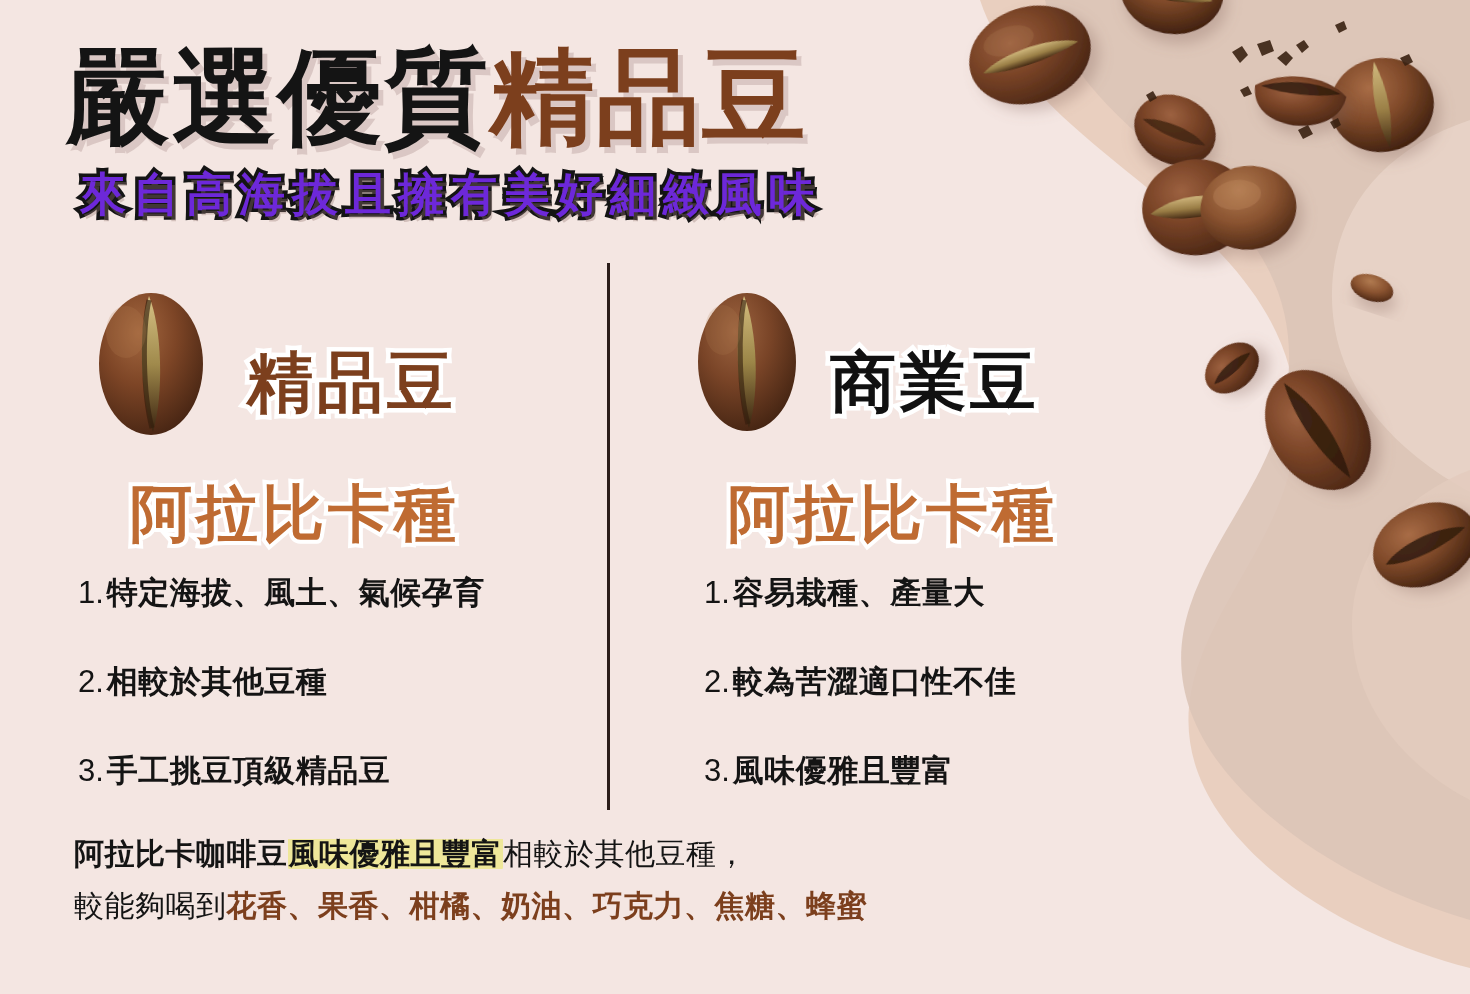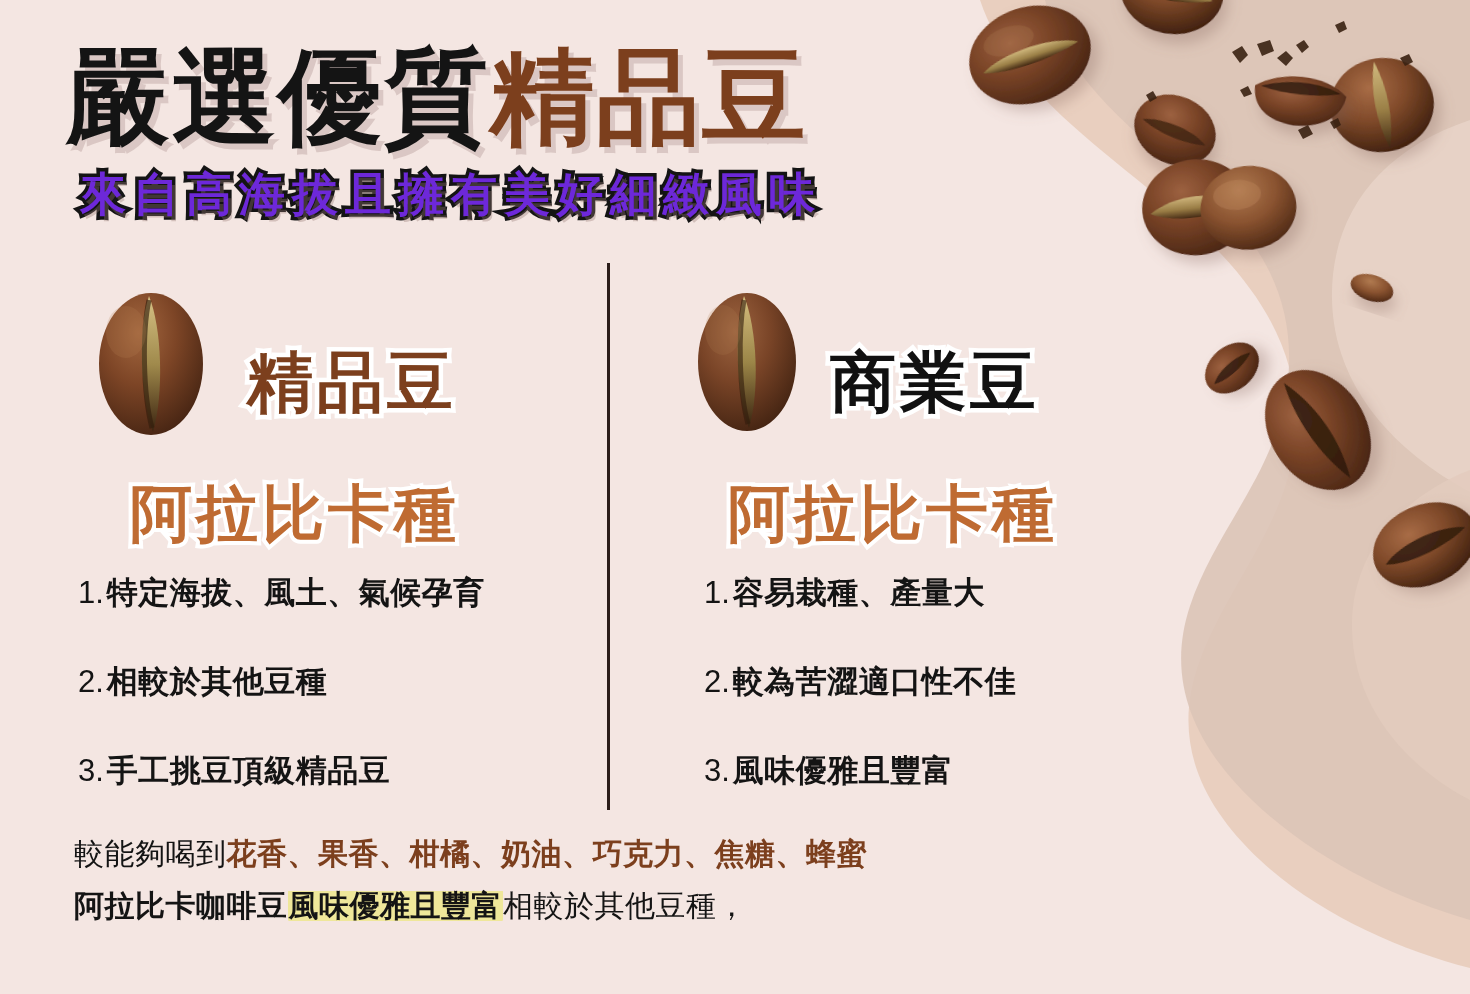--- a/index.html
+++ b/index.html
@@ -399,18 +399,18 @@
           </li>
           <li>
             <span class="li-num">3.</span>
             <span class="li-text">風味優雅且豐富</span>
           </li>
         </ul>
       </div>
     </div>
 
     <div class="footnote">
+      <div class="ft-line"><span class="f-bold">阿拉比卡咖啡豆</span><span class="f-bold f-hl">風味優雅且豐富</span><span class="f-reg">相較於其他豆種，</span></div>
       <div class="ft-line"><span class="f-reg">較能夠喝到</span><span class="f-flavor">花香、果香、柑橘、奶油、巧克力、焦糖、蜂蜜</span></div>
-      <div class="ft-line"><span class="f-bold">阿拉比卡咖啡豆</span><span class="f-bold f-hl">風味優雅且豐富</span><span class="f-reg">相較於其他豆種，</span></div>
     </div>
 
   </div>
 </div>
 
 </body></html>

